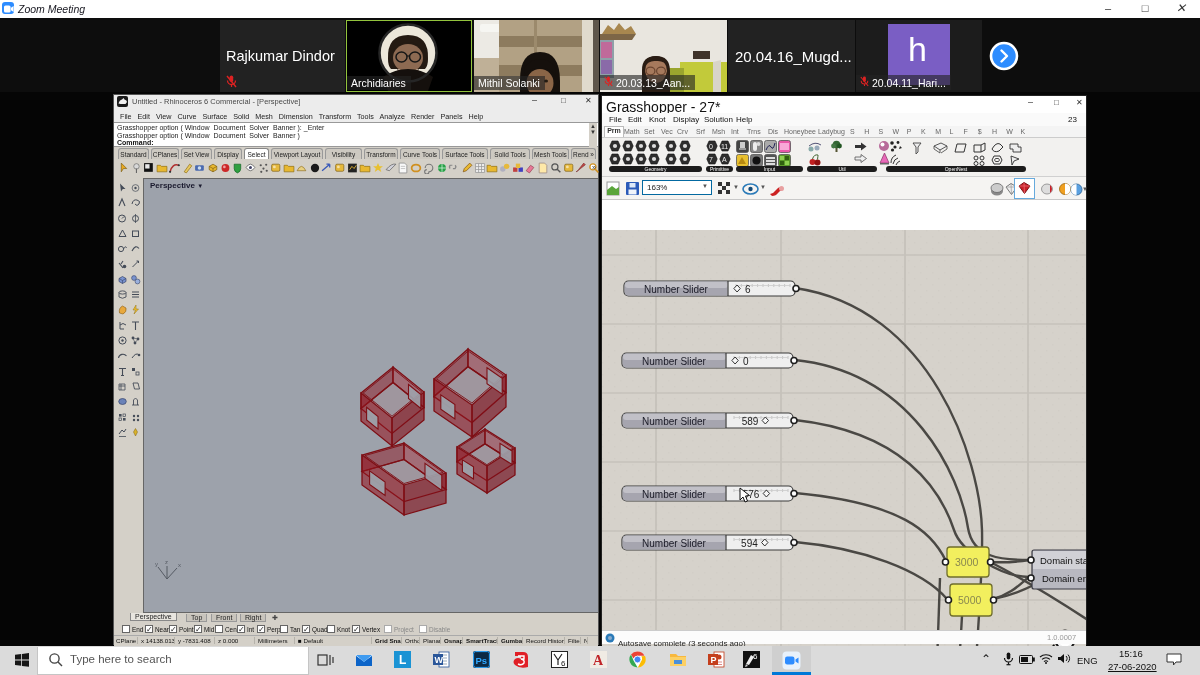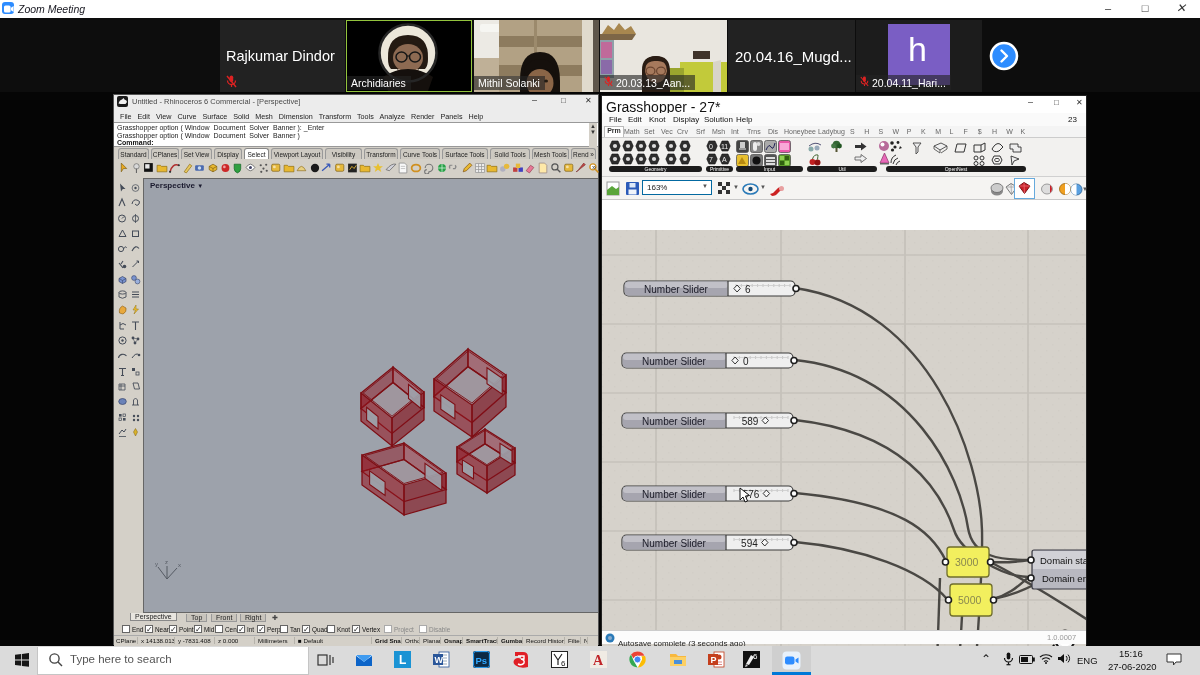--- a/index.html
+++ b/index.html
@@ -1167,16 +1167,16 @@
 
 <svg class="abs" style="left:1057px;top:653px" width="14" height="11" viewBox="0 0 14 11">
     <path d="M1 4 h2.5 L7 1 v9 L3.5 7 H1z" fill="#111"></path>
     <g fill="none" stroke="#111" stroke-width="1">
       <path d="M9 3 a3.4 3.4 0 0 1 0 5"></path>
       <path d="M11 1.6 a5.6 5.6 0 0 1 0 7.8"></path>
     </g>
   </svg>
 <div class="abs tray" style="left:1077px;top:655px;font-size:9.5px;">ENG</div>
 <div class="abs tray" style="left:1119px;top:648px;font-size:9.5px;">15:16</div>
-<div class="abs tray" style="left:1108px;top:661px;font-size:9.5px;">27-06-2020</div>
+<div class="abs tray" style="left:1108px;top:661px;font-size:9.5px;text-decoration:underline;">27-06-2020</div>
 <svg class="abs" style="left:1166px;top:653px" width="16" height="13" viewBox="0 0 16 13">
     <path d="M1 1 h14 v8 h-5 l-2.5 3 v-3 H1z" fill="#fff" stroke="#333" stroke-width="1"></path>
   </svg>
 
 </body></html>

